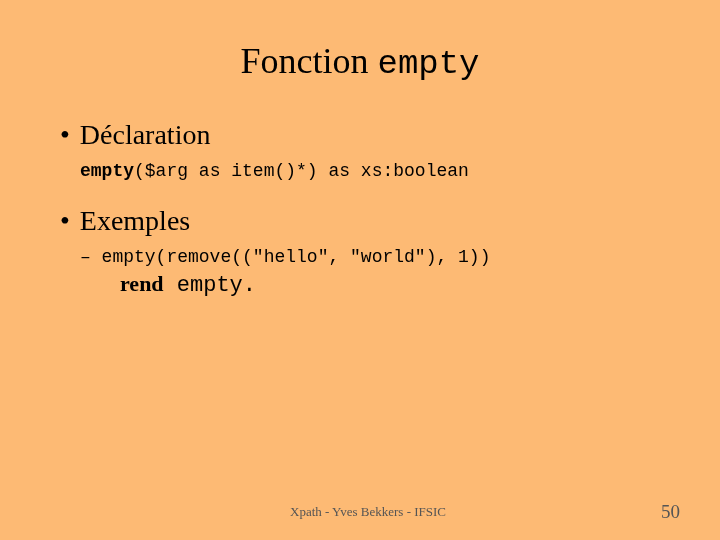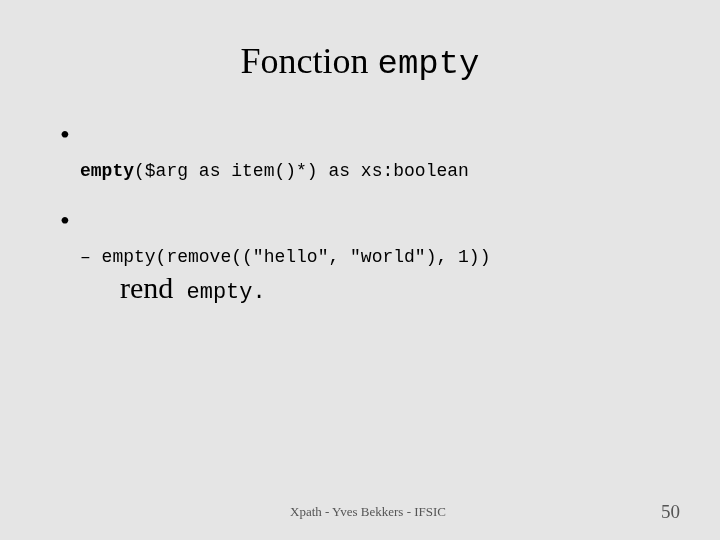--- a/index.html
+++ b/index.html
@@ -13,21 +13,21 @@
       height: 540px;
       background: #ffffff;
       font-family: 'Times New Roman', Times, serif;
       overflow: hidden;
       position: relative;
     }
 
     .slide {
       width: 720px;
       height: 540px;
-      background: #e5e5e5;
+      background: #fdba74;
       padding: 40px 60px;
       position: relative;
     }
 
     .title {
       text-align: center;
       font-size: 36px;
       font-weight: normal;
       margin-bottom: 36px;
       color: #000000;
@@ -91,22 +91,22 @@
       font-family: 'Courier New', Courier, monospace;
       font-size: 22px;
       color: #000000;
       margin-left: 60px;
       margin-top: 4px;
       white-space: nowrap;
     }
 
     .rend-bold {
       font-family: 'Times New Roman', Times, serif;
-      font-size: 30px;
-      font-weight: normal;
+      font-size: 22px;
+      font-weight: bold;
     }
 
     .footer {
       position: absolute;
       bottom: 20px;
       left: 16px;
       right: 0;
       display: flex;
       justify-content: center;
       align-items: center;
@@ -133,29 +133,31 @@
 
   <div class="title">
     <span class="title-normal">Fonction</span>
     <span> </span>
     <span class="title-mono">empty</span>
   </div>
 
   <div class="section">
     <div class="bullet-heading">
       <span class="bullet-dot">•</span>
+      <span>Déclaration</span>
     </div>
     <div class="code-line">
       <span class="code-bold">empty</span><span class="code-normal">($arg as item()*) as xs:boolean</span>
     </div>
   </div>
 
   <div class="section">
     <div class="bullet-heading">
       <span class="bullet-dot">•</span>
+      <span>Exemples</span>
     </div>
     <div class="example-line">– empty(remove(("hello", "world"), 1))</div>
     <div class="rend-line">
       <span class="rend-bold">rend</span>
       <span> </span><span>empty.</span>
     </div>
   </div>
 
   <div class="footer">
     <span class="footer-text">Xpath - Yves Bekkers - IFSIC</span>

